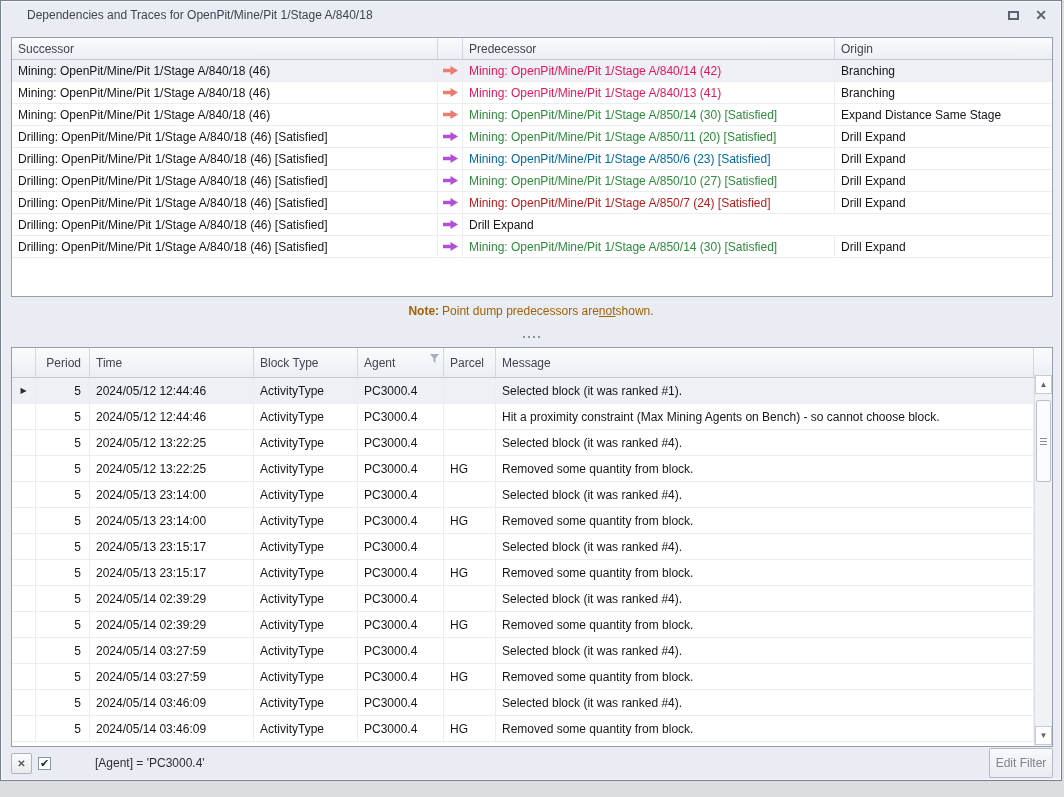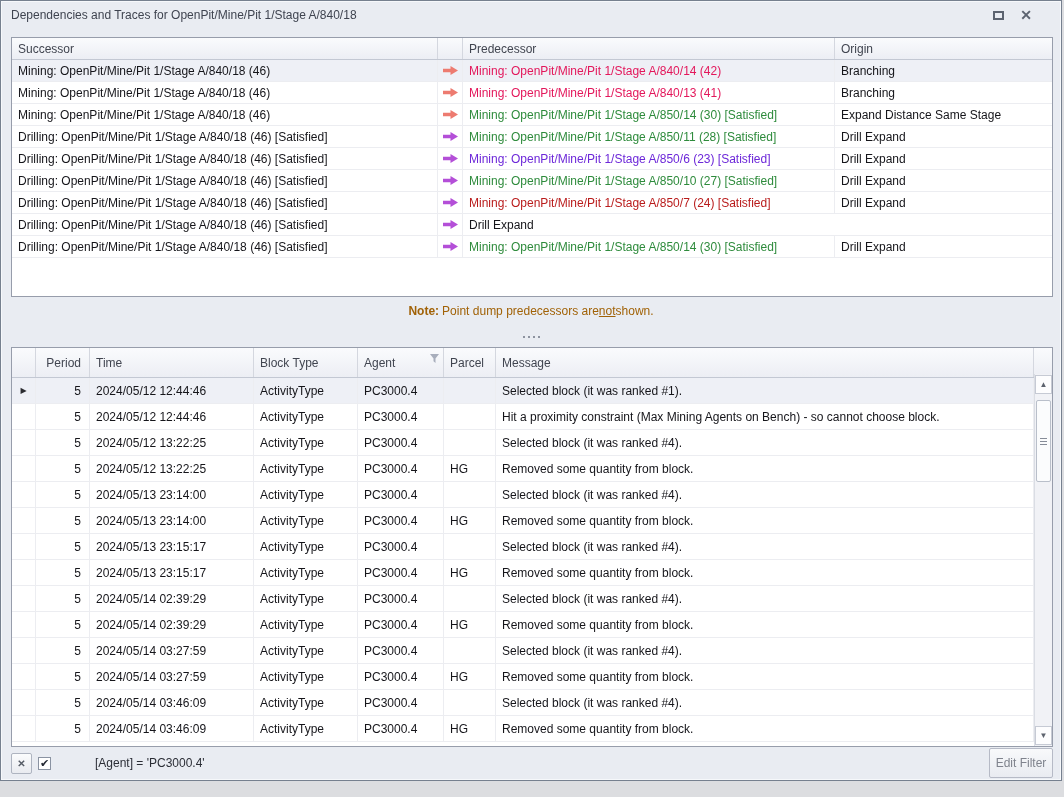--- a/index.html
+++ b/index.html
@@ -14,23 +14,23 @@
   }
 
   
   .window {
     position: absolute; left: 0; top: 0; width: 1062px; height: 781px;
     background: #e9ecf2;
     border: 1px solid #76808f;
     box-shadow: inset 0 0 0 1px #f6f8fb;
   }
   .titlebar {
-    position: absolute; left: 0; top: 0; right: 0; height: 30px;
+    position: absolute; left: 16px; top: 0; right: 0; height: 30px;
     display: flex; align-items: center;
-    padding: 0 25px 2px 10px;
+    padding: 0 10px 2px 10px;
     color: #3f4450;
     justify-content: center;
   }
   .title-text { flex: 1 1 auto; white-space: nowrap; overflow: hidden; }
   .win-controls { display: flex; gap: 16px; align-items: center; margin-right: 4px; }
   .btn-max {
     width: 11px; height: 9px; border: 2px solid #5c6370; display: inline-block;
     cursor: default;
   }
   .btn-close {
@@ -207,31 +207,31 @@
           <div class="cell c-pred" style="color: rgb(46, 139, 60);">Mining: OpenPit/Mine/Pit 1/Stage A/850/14 (30) [Satisfied]</div>
           <div class="cell c-origin">Expand Distance Same Stage</div>
         </div>
         <div class="grid-row">
           <div class="cell c-succ">Drilling: OpenPit/Mine/Pit 1/Stage A/840/18 (46) [Satisfied]</div>
           <div class="cell c-arrow">
             <svg width="15" height="9">
               <path d="M0 2.8h7.5V0L15 4.5 7.5 9V6.2H0z" fill="#b44fd8"></path>
             </svg>
           </div>
-          <div class="cell c-pred" style="color: rgb(46, 139, 60);">Mining: OpenPit/Mine/Pit 1/Stage A/850/11 (28) [Satisfied]</div>
-          <div class="cell c-origin">Drill Expand</div>
-        </div>
-        <div class="grid-row">
-          <div class="cell c-succ">Drilling: OpenPit/Mine/Pit 1/Stage A/840/18 (46) [Satisfied]</div>
-          <div class="cell c-arrow">
-            <svg width="15" height="9">
-              <path d="M0 2.8h7.5V0L15 4.5 7.5 9V6.2H0z" fill="#b44fd8"></path>
-            </svg>
-          </div>
-          <div class="cell c-pred" style="color: #6d28d9;">Mining: OpenPit/Mine/Pit 1/Stage A/850/6 (23) [Satisfied]</div>
+          <div class="cell c-pred" style="color: rgb(46, 139, 60);">Mining: OpenPit/Mine/Pit 1/Stage A/850/11 (20) [Satisfied]</div>
+          <div class="cell c-origin">Drill Expand</div>
+        </div>
+        <div class="grid-row">
+          <div class="cell c-succ">Drilling: OpenPit/Mine/Pit 1/Stage A/840/18 (46) [Satisfied]</div>
+          <div class="cell c-arrow">
+            <svg width="15" height="9">
+              <path d="M0 2.8h7.5V0L15 4.5 7.5 9V6.2H0z" fill="#b44fd8"></path>
+            </svg>
+          </div>
+          <div class="cell c-pred" style="color: #0369a1;">Mining: OpenPit/Mine/Pit 1/Stage A/850/6 (23) [Satisfied]</div>
           <div class="cell c-origin">Drill Expand</div>
         </div>
         <div class="grid-row">
           <div class="cell c-succ">Drilling: OpenPit/Mine/Pit 1/Stage A/840/18 (46) [Satisfied]</div>
           <div class="cell c-arrow">
             <svg width="15" height="9">
               <path d="M0 2.8h7.5V0L15 4.5 7.5 9V6.2H0z" fill="#b44fd8"></path>
             </svg>
           </div>
           <div class="cell c-pred" style="color: rgb(46, 139, 60);">Mining: OpenPit/Mine/Pit 1/Stage A/850/10 (27) [Satisfied]</div>

